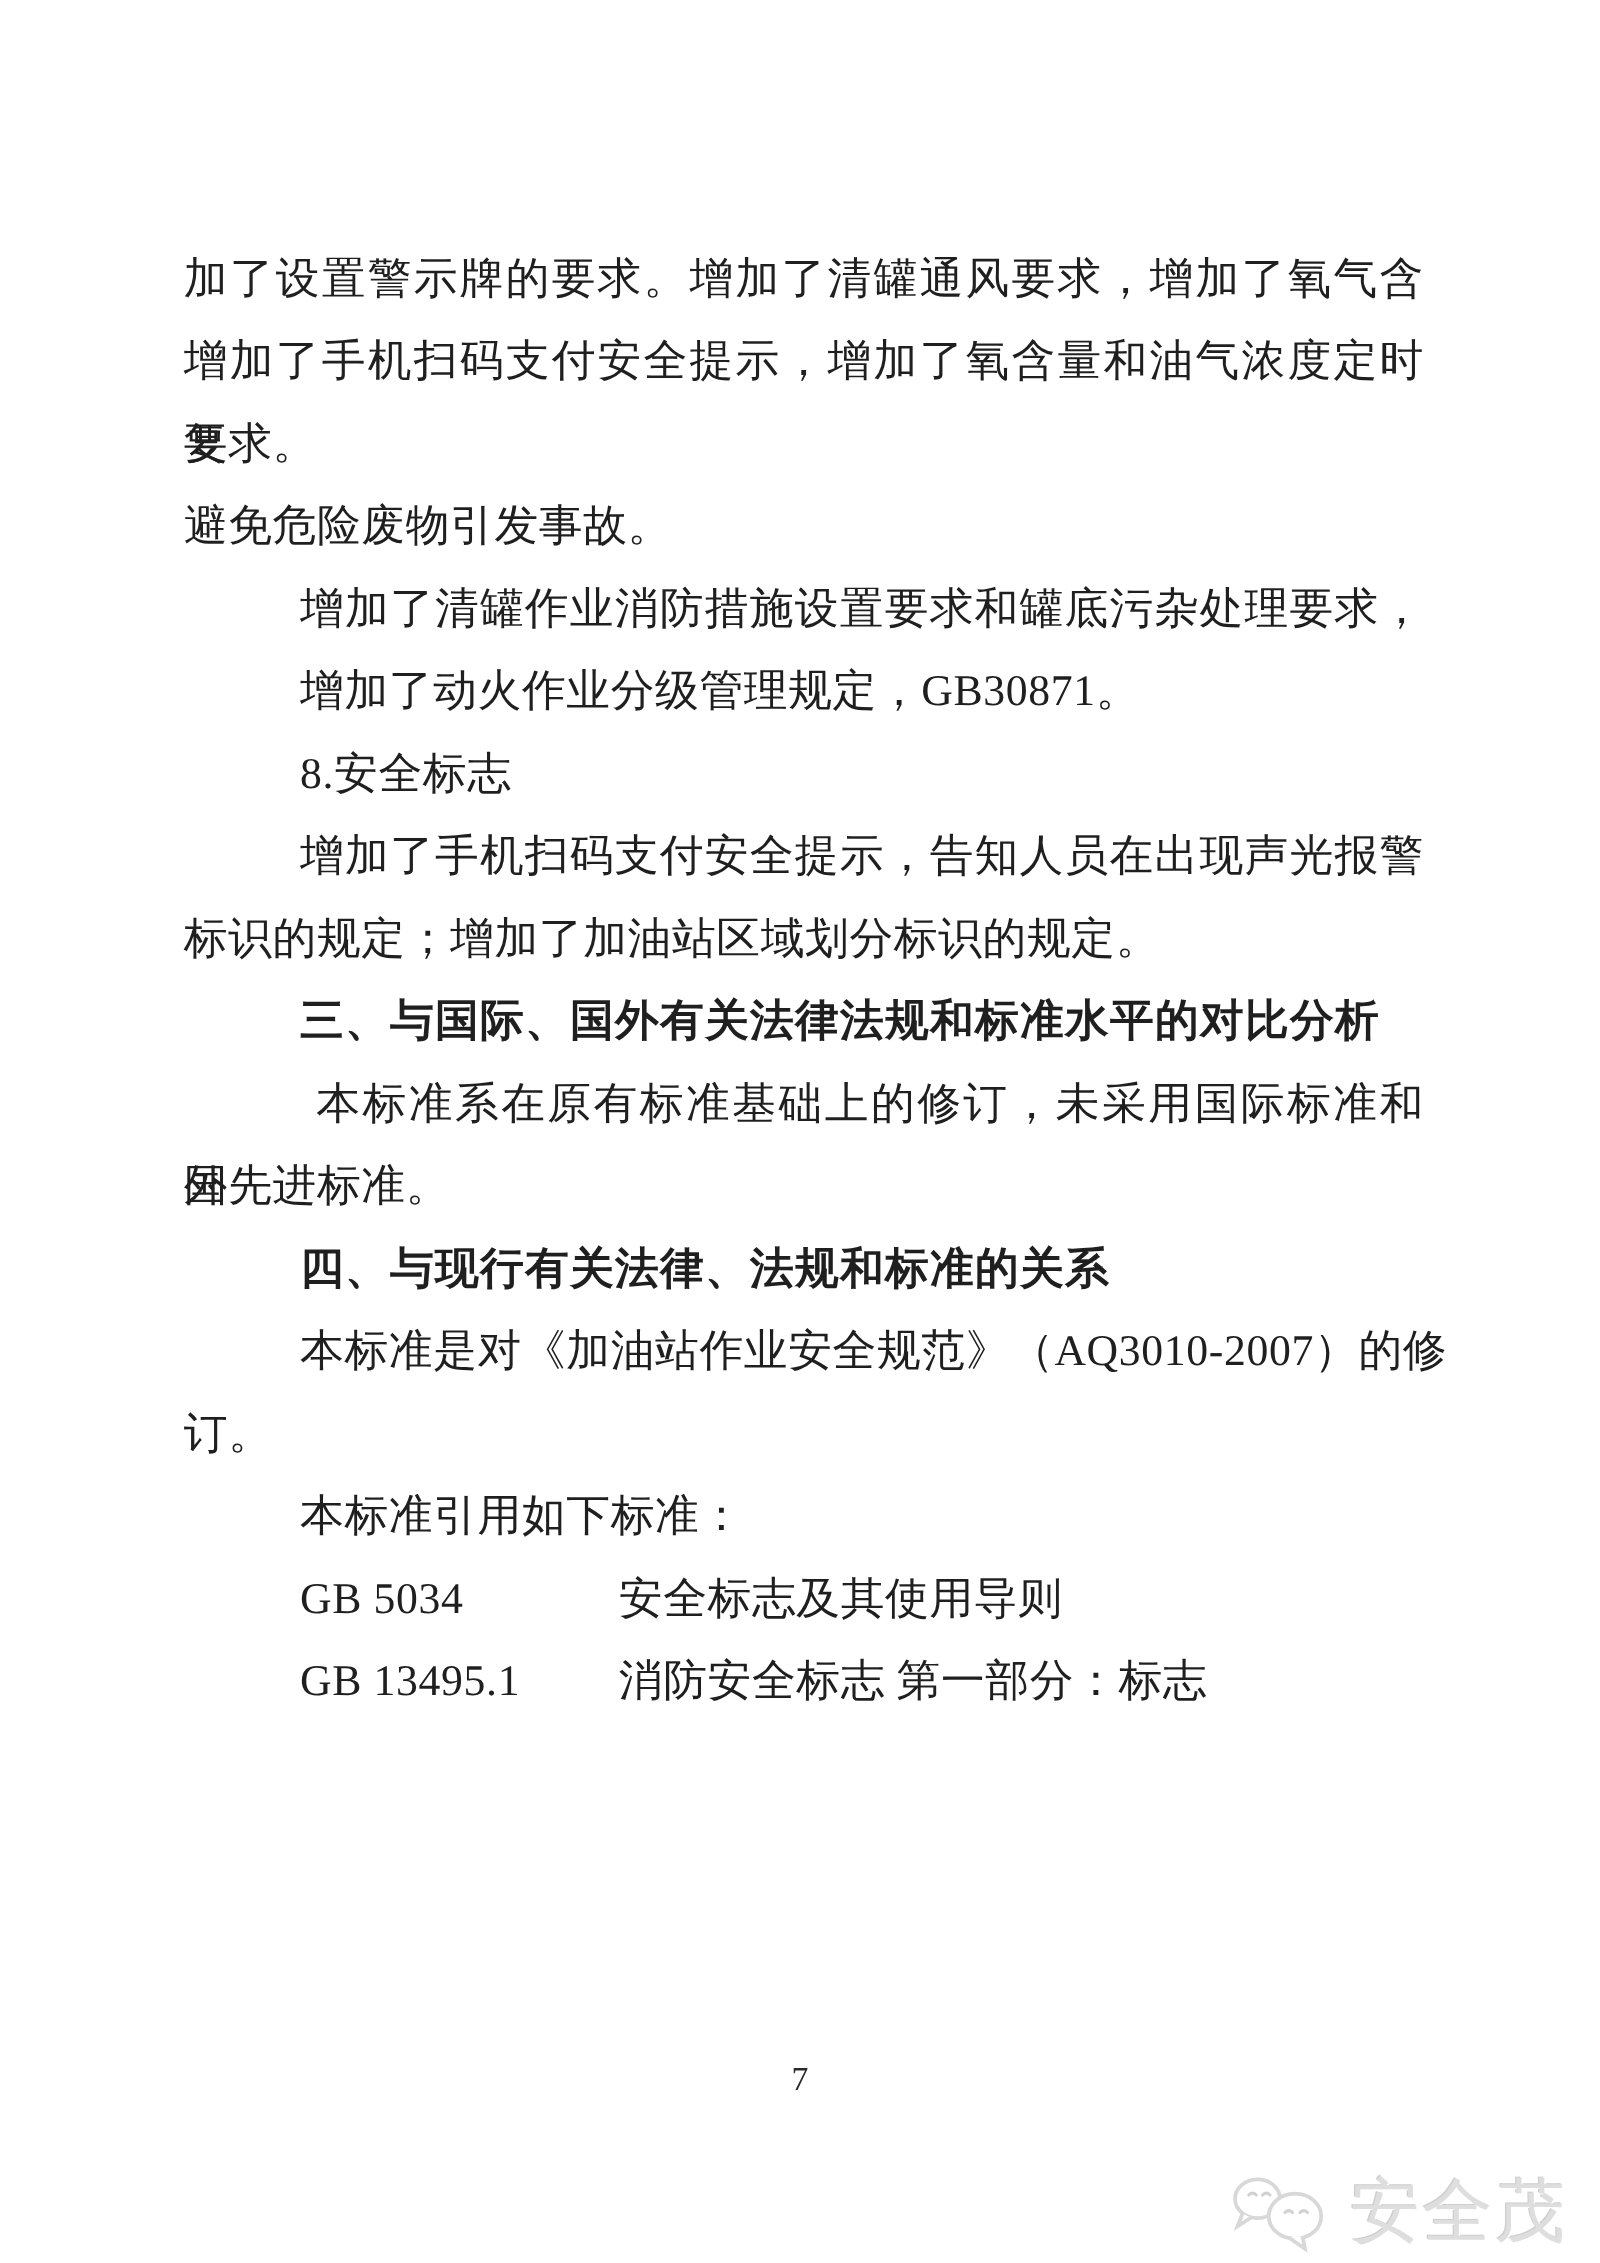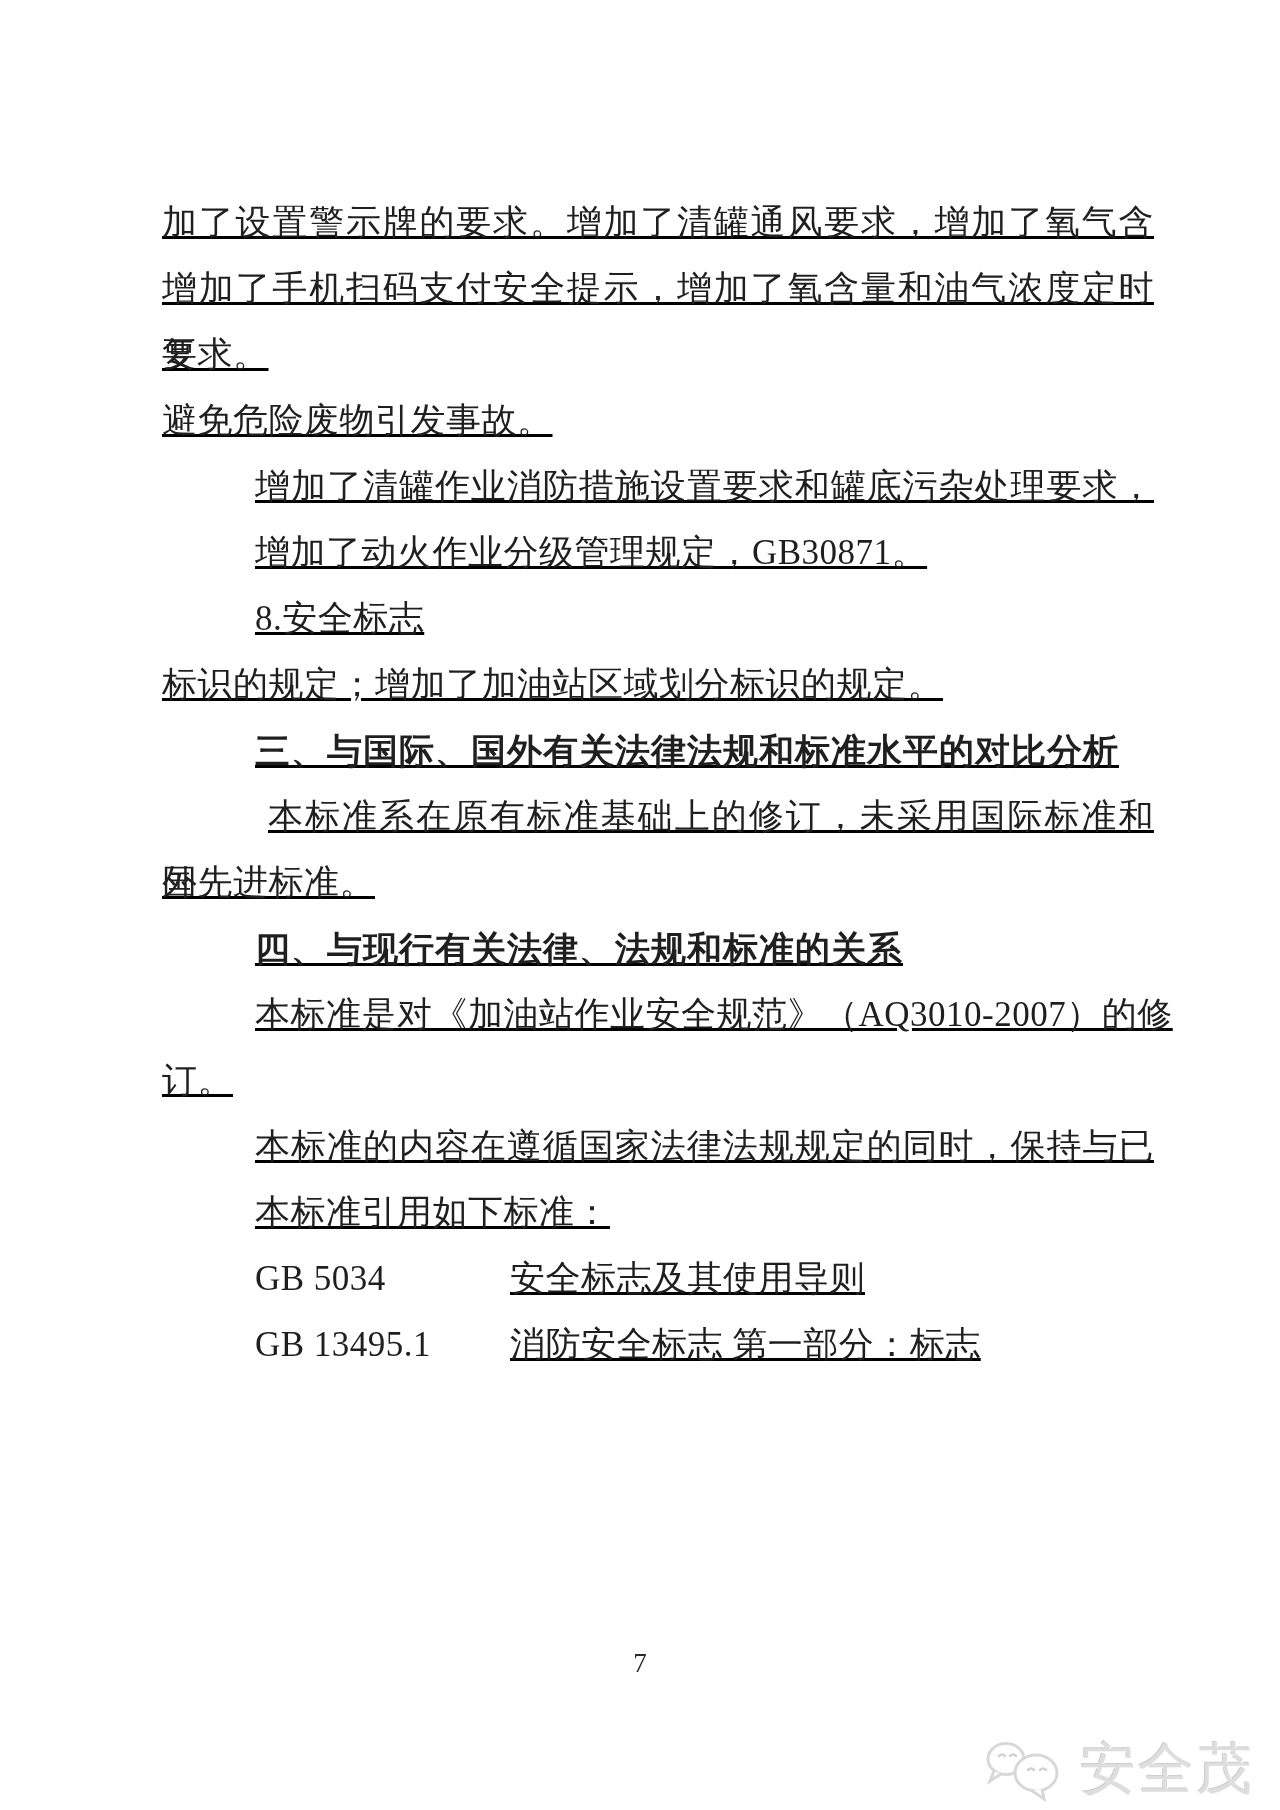--- a/index.html
+++ b/index.html
@@ -10,24 +10,23 @@
   .page {
     position: relative;
     width: 1280px;
     height: 1810px;
     background: #ffffff;
     overflow: hidden;
     font-family: "Liberation Serif", "DejaVu Serif", serif;
   }
   .text-block {
     position: absolute;
-    left: 162px;
+    left: 147px;
     top: 190px;
     width: 992px;
-    text-decoration: underline;
   }
   .line {
     font-family: "Liberation Serif", "DejaVu Serif", serif;
     font-size: 35px;
     line-height: 66px;
     height: 66px;
     color: #1f1f1f;
     letter-spacing: 0.5px;
     white-space: nowrap;
   }
@@ -83,28 +82,28 @@
 <div class="page">
 
   <div class="text-block" id="text-block">
       <div class="line just">加了设置警示牌的要求。增加了清罐通风要求，增加了氧气含</div>
       <div class="line just">增加了手机扫码支付安全提示，增加了氧含量和油气浓度定时复</div>
       <div class="line">要求。</div>
       <div class="line">避免危险废物引发事故。</div>
       <div class="line just ind1">增加了清罐作业消防措施设置要求和罐底污杂处理要求，</div>
       <div class="line ind1">增加了动火作业分级管理规定，GB30871。</div>
       <div class="line ind1">8.安全标志</div>
+      <div class="line just ind1">增加了手机扫码支付安全提示，告知人员在出现声光报警</div>
       <div class="line">标识的规定；增加了加油站区域划分标识的规定。</div>
       <div class="line ind1 heading">三、与国际、国外有关法律法规和标准水平的对比分析</div>
       <div class="line just ind2">本标准系在原有标准基础上的修订，未采用国际标准和国</div>
       <div class="line">外先进标准。</div>
       <div class="line ind1 heading">四、与现行有关法律、法规和标准的关系</div>
       <div class="line ind1">本标准是对《加油站作业安全规范》（AQ3010-2007）的修</div>
       <div class="line">订。</div>
-      <div class="line just ind1">本标准的内容在遵循国家法律法规规定的同时，保持与已</div>
       <div class="line ind1">本标准引用如下标准：</div>
       <div class="line ind1"><span class="ref-code">GB 5034</span><span>安全标志及其使用导则</span></div>
       <div class="line ind1"><span class="ref-code">GB 13495.1</span><span>消防安全标志 第一部分：标志</span></div>
     </div>
 
   <div class="page-number">7</div>
 
   <div class="watermark">
     <svg class="wm-icon" width="86" height="66" viewBox="0 0 86 66">
       <g fill="none" stroke="#d6d6d6" stroke-width="3">

